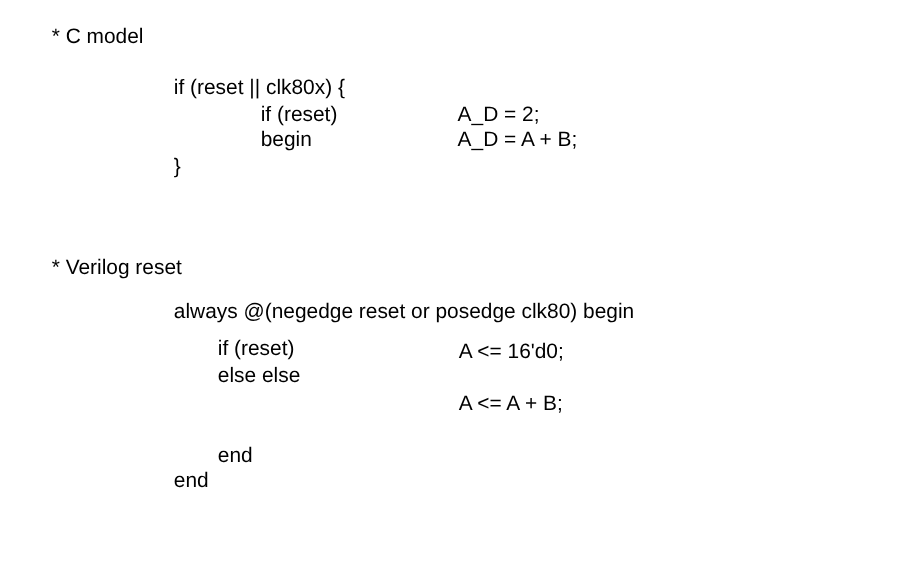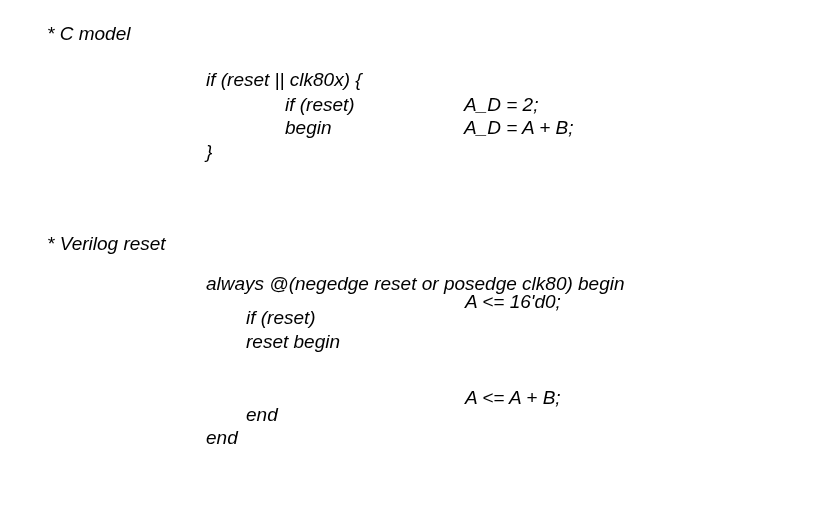--- a/index.html
+++ b/index.html
@@ -1,65 +1,64 @@
 <!DOCTYPE html>
 <html><head>
   <meta charset="utf-8">
   <style>
-    * { margin: 0; padding: 0; box-sizing: border-box; font-style: italic; }
+    * { margin: 0; padding: 0; box-sizing: border-box; }
     body {
       font-family: Arial, Helvetica, sans-serif;
       font-size: 19px;
       color: #000;
       background: #fff;
       width: 840px;
       height: 518px;
       position: relative;
       line-height: 1.25;
     }
     .section-label {
       position: absolute;
       white-space: nowrap;
     }
     .code-line {
       position: absolute;
       white-space: pre;
-      margin-left: 48px;
     }
     
     #lbl-c { left: 47px; top: 22px; }
     #c1 { left: 158px; top: 68px; }
     #c2a { left: 237px; top: 93px; }
     #c2b { left: 416px; top: 93px; }
     #c3a { left: 237px; top: 116px; }
     #c3b { left: 416px; top: 116px; }
     #c4 { left: 158px; top: 140px; }
     
     #lbl-v { left: 47px; top: 232px; }
     #v1 { left: 158px; top: 272px; }
     #v2a { left: 198px; top: 306px; }
-    #v2b { left: 417px; top: 290px; }
+    #v2b { left: 417px; top: 308px; }
     #v3 { left: 198px; top: 330px; }
-    #v4 { left: 417px; top: 386px; }
+    #v4 { left: 417px; top: 356px; }
     #v5 { left: 198px; top: 403px; }
     #v6 { left: 158px; top: 426px; }
   </style>
 </head>
 <body>
 
 <div id="lbl-c" class="section-label">* C model</div>
 
 <div id="c1" class="code-line">if (reset || clk80x) {</div>
 <div id="c2a" class="code-line">if (reset)</div>
 <div id="c2b" class="code-line">A_D = 2;</div>
 <div id="c3a" class="code-line">begin</div>
 <div id="c3b" class="code-line">A_D = A + B;</div>
 <div id="c4" class="code-line">}</div>
 
 <div id="lbl-v" class="section-label">* Verilog reset</div>
 
 <div id="v1" class="code-line">always @(negedge reset or posedge clk80) begin</div>
 <div id="v2a" class="code-line">if (reset)</div>
 <div id="v2b" class="code-line">A &lt;= 16'd0;</div>
-<div id="v3" class="code-line">reset begin</div>
+<div id="v3" class="code-line">else else</div>
 <div id="v4" class="code-line">A &lt;= A + B;</div>
 <div id="v5" class="code-line">end</div>
 <div id="v6" class="code-line">end</div>
 
 </body></html>

